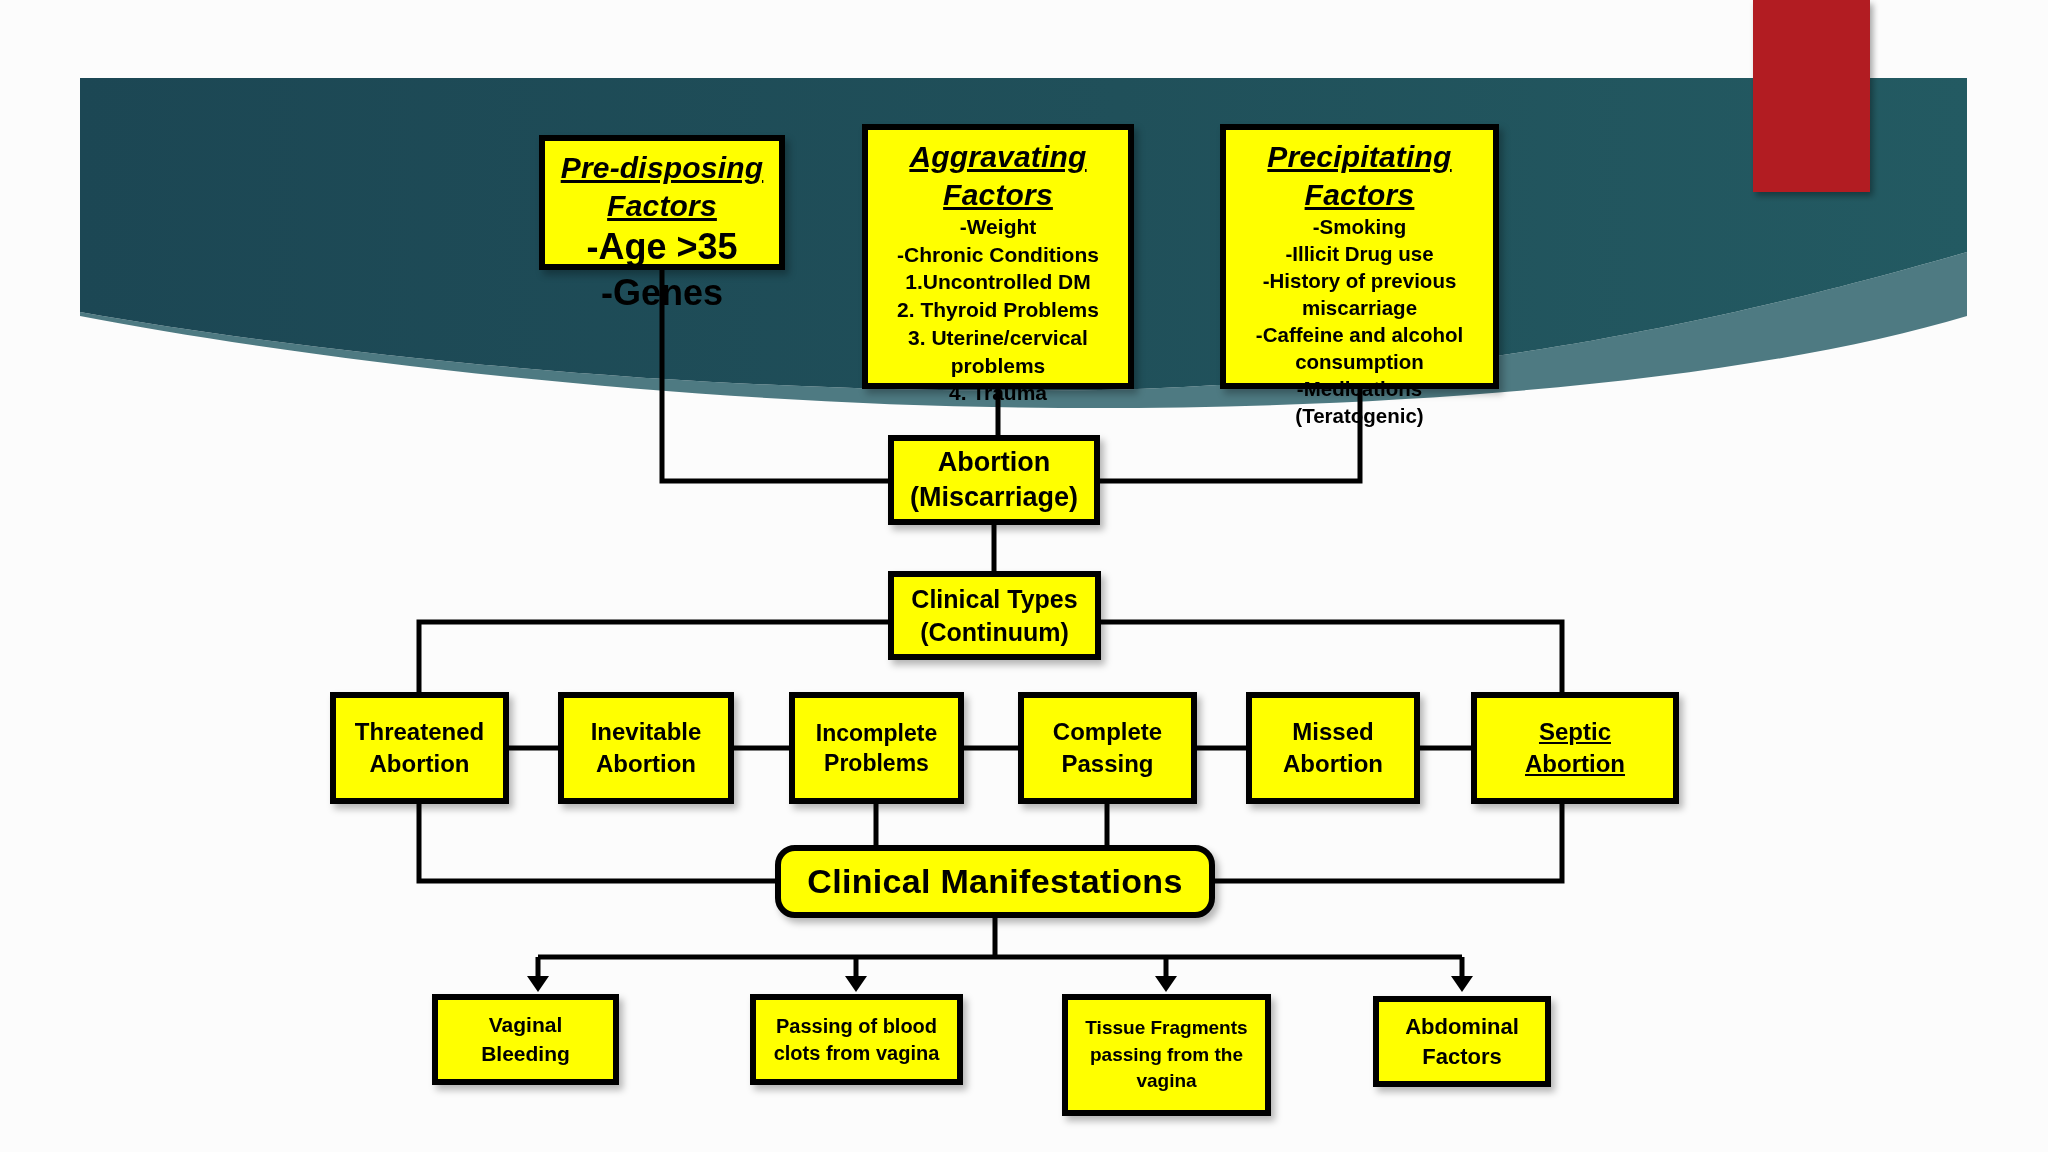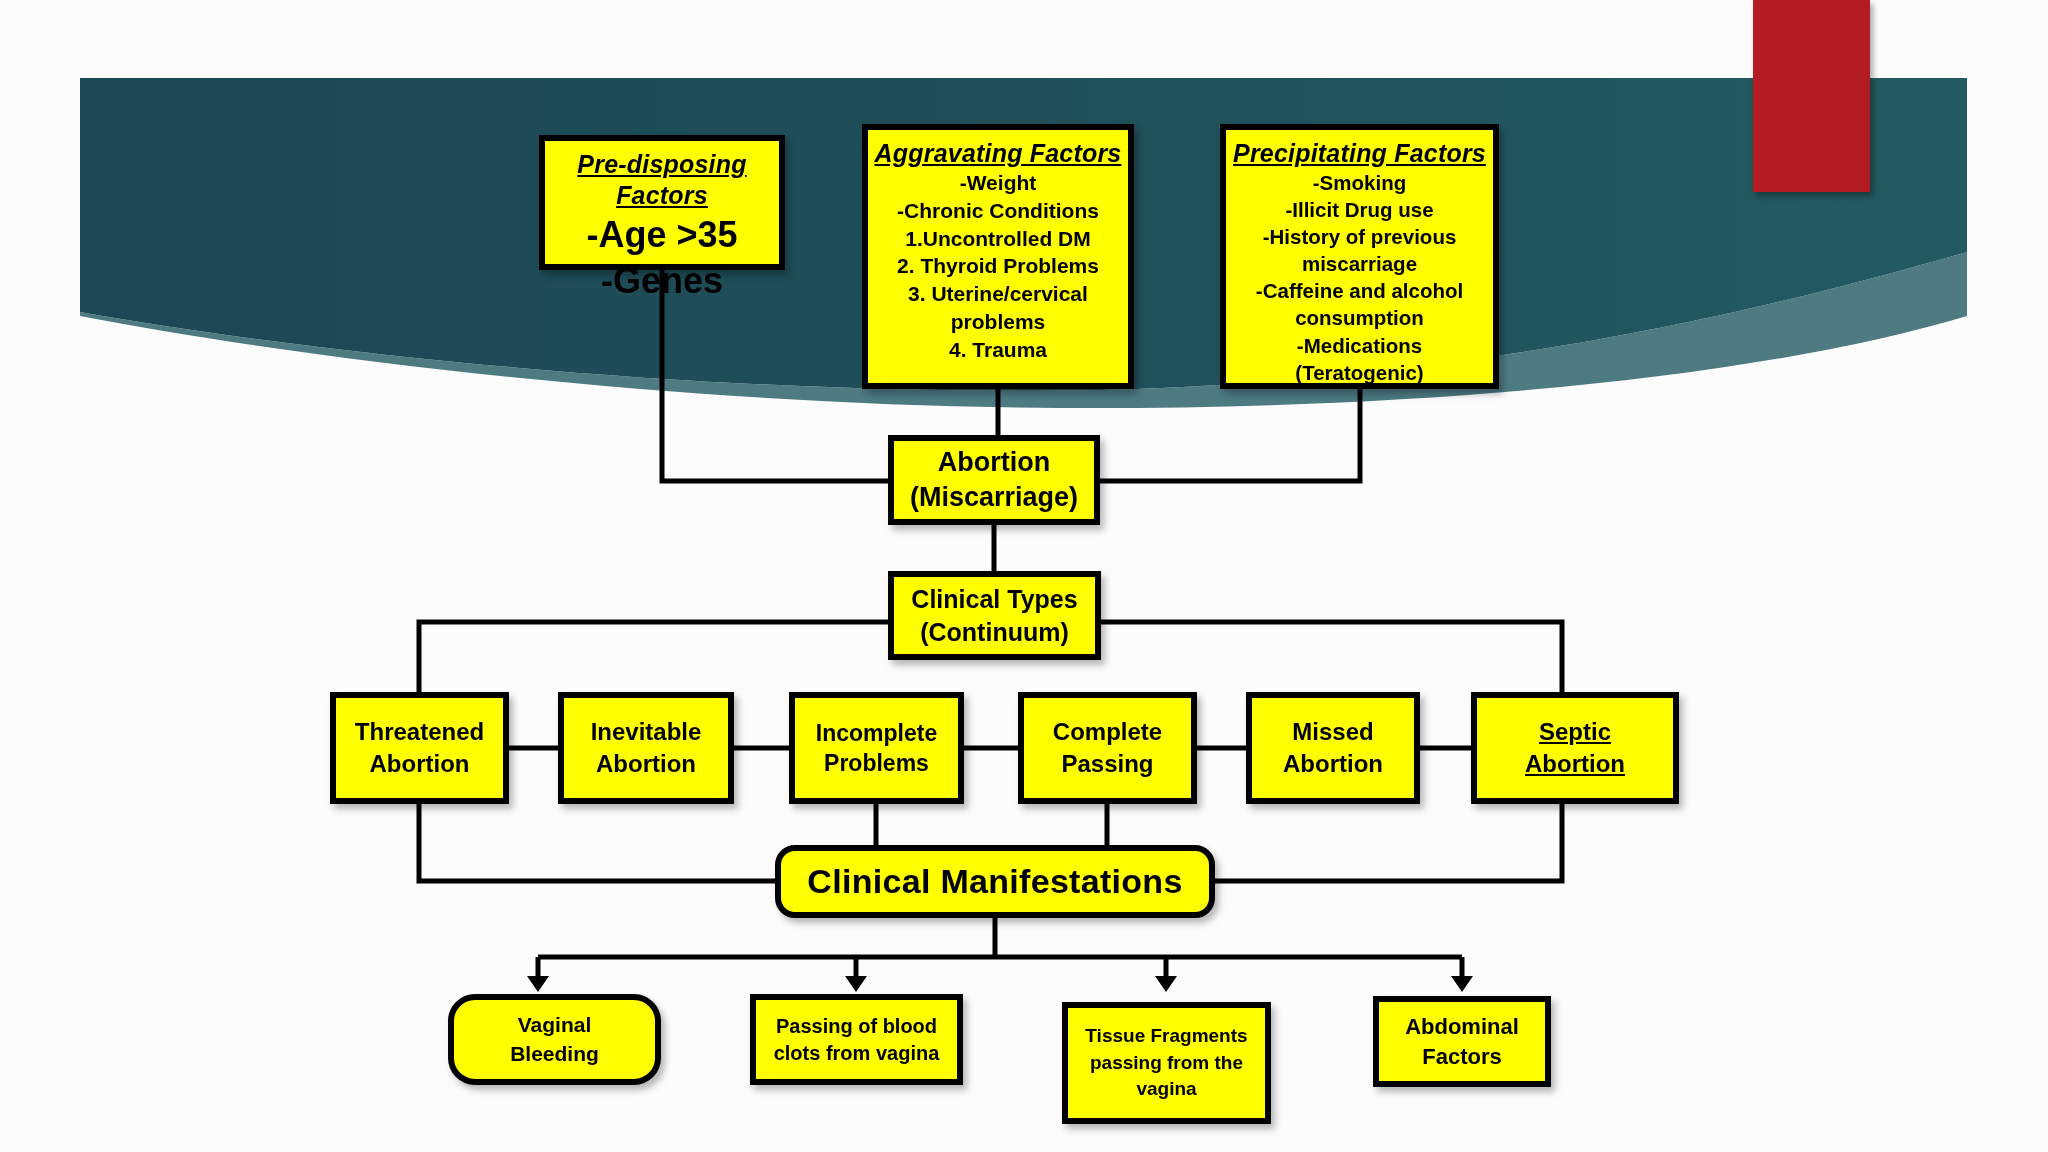--- a/index.html
+++ b/index.html
@@ -13,42 +13,42 @@
     position:absolute;box-sizing:border-box;
     background:#ffff00;border:6px solid #000;color:#000;
     display:flex;flex-direction:column;align-items:center;justify-content:center;
     text-align:center;font-weight:700;
     box-shadow:4px 5px 7px rgba(0,0,0,0.28);
     z-index:2;
   }
   .pre-line{white-space:pre-line;}
   .factor-title{
     font-style:italic;text-decoration:underline;
-    font-size:25px;line-height:1.25;letter-spacing:0.2px;
+    font-size:30px;line-height:1.25;letter-spacing:0.2px;
   }
   .factor-body{font-size:21px;line-height:1.32;white-space:pre-line;}
   
   .b-pred{left:539px;top:135px;width:246px;height:135px;justify-content:flex-start;padding-top:8px;}
   .b-pred .factor-body{font-size:36px;line-height:1.28;}
   .b-aggr{left:862px;top:124px;width:272px;height:265px;justify-content:flex-start;padding-top:8px;}
   .b-prec{left:1220px;top:124px;width:279px;height:265px;justify-content:flex-start;padding-top:8px;}
   .b-prec .factor-body{font-size:20.5px;}
   .b-abortion{left:888px;top:435px;width:212px;height:90px;font-size:27px;line-height:1.3;}
   .b-ctypes{left:888px;top:571px;width:213px;height:89px;font-size:25px;line-height:1.3;}
   .b-type{top:692px;height:112px;font-size:24px;line-height:1.32;}
   .b-t1{left:330px;width:179px;}
   .b-t2{left:558px;width:176px;}
   .b-t3{left:789px;width:175px;font-size:23px;}
   .b-t4{left:1018px;width:179px;}
   .b-t5{left:1246px;width:174px;}
   .b-t6{left:1471px;width:208px;text-decoration:underline;}
   .b-manif{left:775px;top:845px;width:440px;height:73px;font-size:34px;letter-spacing:0.3px;border-radius:20px;}
-  .b-m1{left:448px;top:994px;width:213px;height:91px;font-size:21px;line-height:1.35;border-radius:27px;}
+  .b-m1{left:432px;top:994px;width:187px;height:91px;font-size:21px;line-height:1.35;}
   .b-m2{left:750px;top:994px;width:213px;height:91px;font-size:20px;line-height:1.35;padding:16px 4px;}
-  .b-m3{left:1062px;top:994px;width:209px;height:122px;font-size:19px;line-height:1.4;padding:0 4px;margin-top:8px;}
+  .b-m3{left:1062px;top:994px;width:209px;height:122px;font-size:19px;line-height:1.4;padding:0 4px;}
   .b-m4{left:1373px;top:996px;width:178px;height:91px;font-size:22px;line-height:1.35;}
 </style>
 </head>
 <body>
 
 <div class="stage">
 
   <svg class="layer" viewBox="0 0 2048 1152" aria-hidden="true">
     <defs>
       <linearGradient id="tealGrad" x1="0" y1="0" x2="1" y2="0">

